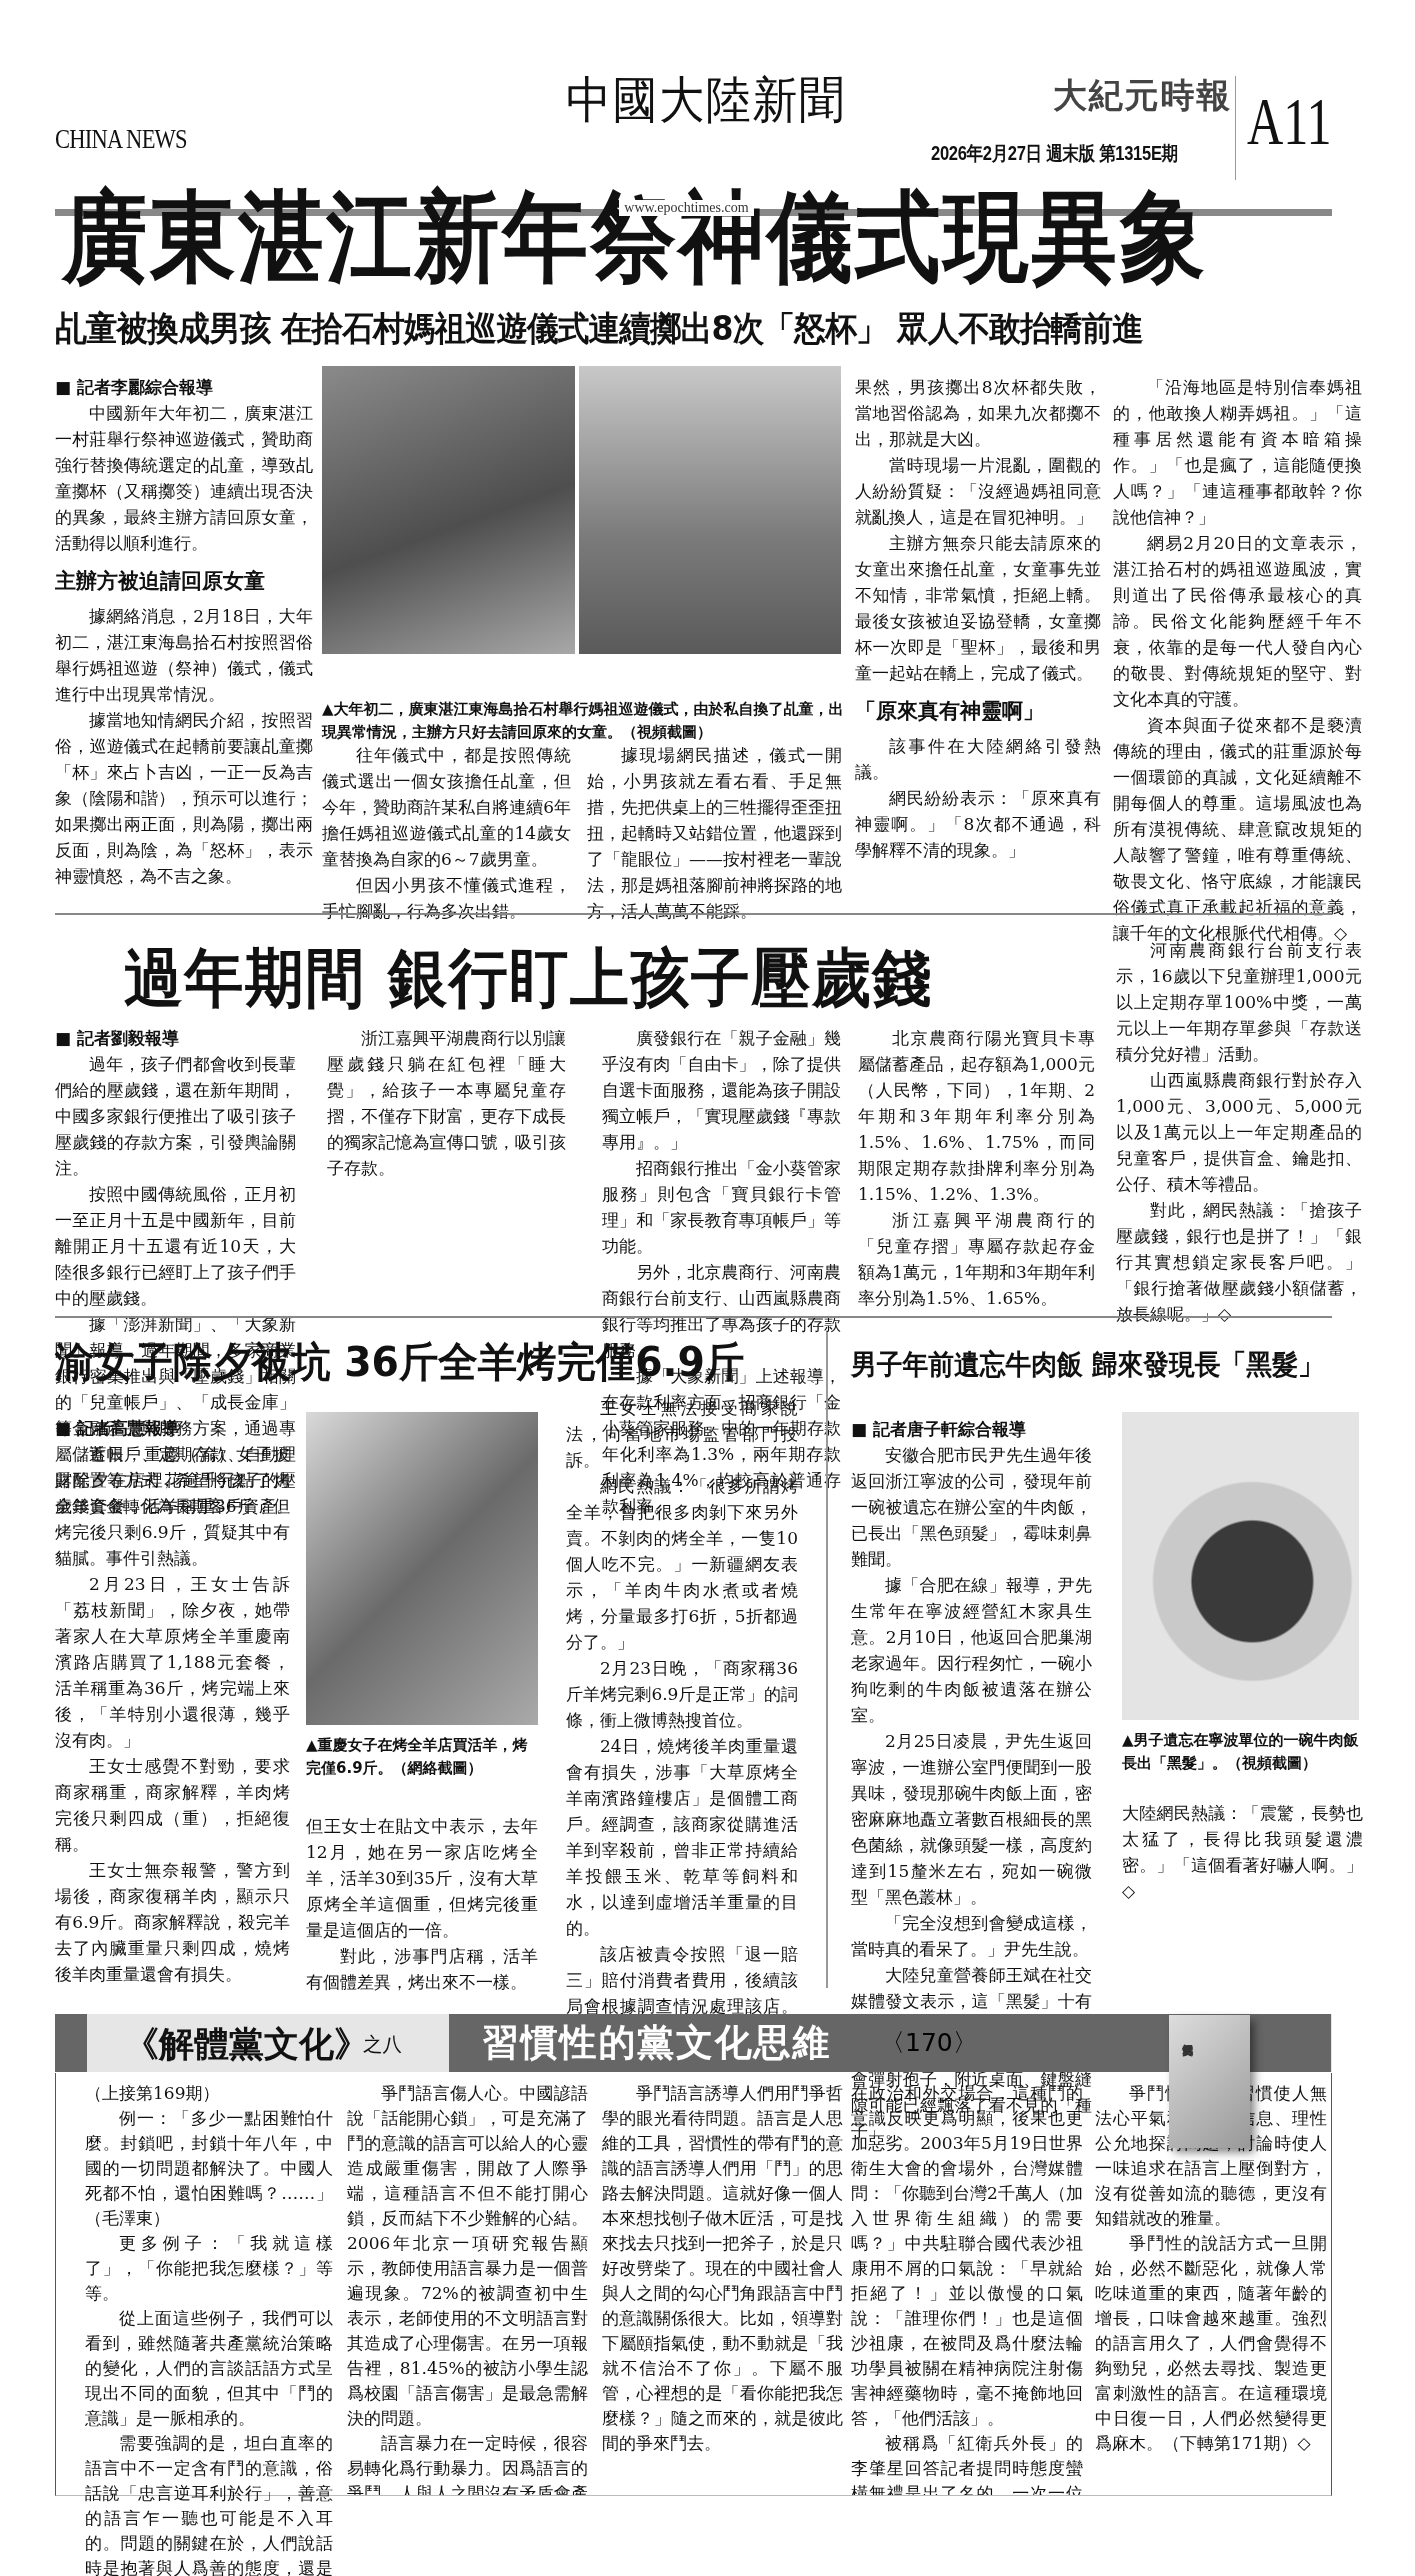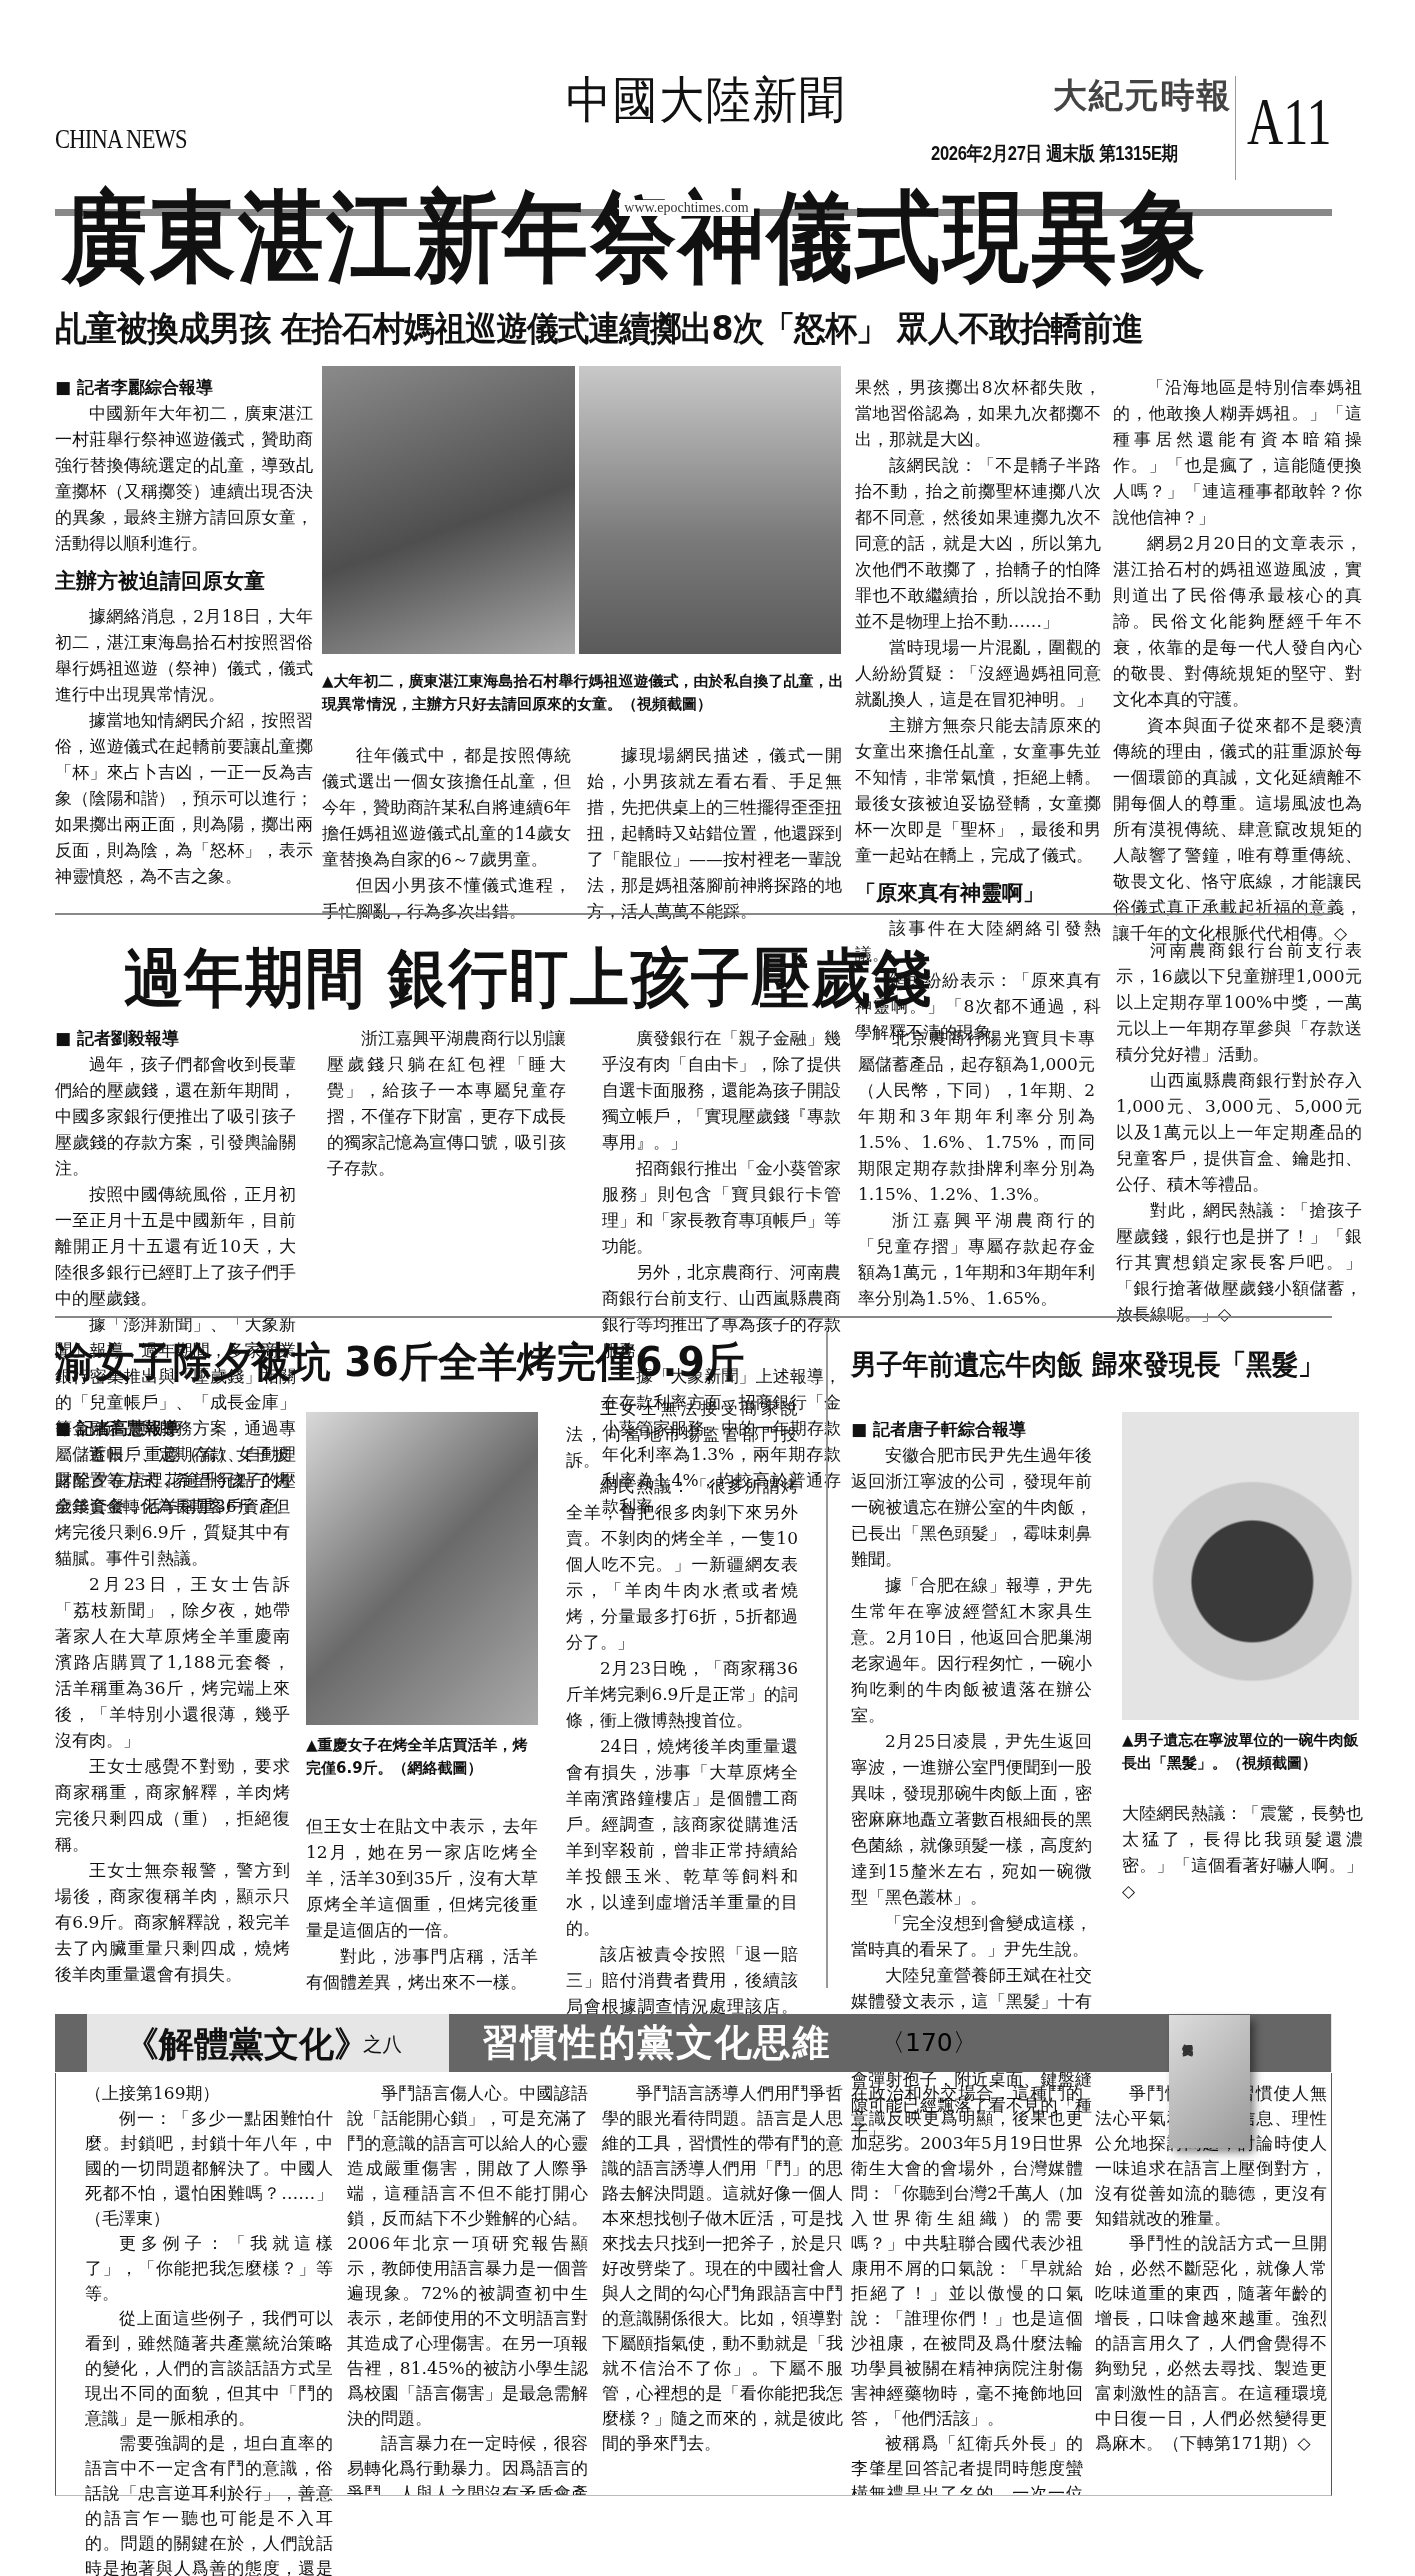--- a/index.html
+++ b/index.html
@@ -75,32 +75,31 @@
 <div class="col" style="left:55px; top:366px; width:258px;">
   <p class="byline">■ 記者李酈綜合報導</p>
   <p>中國新年大年初二，廣東湛江一村莊舉行祭神巡遊儀式，贊助商強行替換傳統選定的乩童，導致乩童擲杯（又稱擲筊）連續出現否決的異象，最終主辦方請回原女童，活動得以順利進行。</p>
   <p class="subhead">主辦方被迫請回原女童</p>
   <p>據網絡消息，2月18日，大年初二，湛江東海島拾石村按照習俗舉行媽祖巡遊（祭神）儀式，儀式進行中出現異常情況。</p>
   <p>據當地知情網民介紹，按照習俗，巡遊儀式在起轎前要讓乩童擲「杯」來占卜吉凶，一正一反為吉象（陰陽和諧），預示可以進行；如果擲出兩正面，則為陽，擲出兩反面，則為陰，為「怒杯」，表示神靈憤怒，為不吉之象。</p>
 </div>
 
 <div class="photo" style="left:322px; top:366px; width:253px; height:288px; background:linear-gradient(160deg,#8a8a8a,#4e4e4e 55%,#a8a8a8);"></div>
 <div class="photo" style="left:579px; top:366px; width:262px; height:288px; background:linear-gradient(180deg,#c8c8c8,#7a7a7a 60%,#5a5a5a);"></div>
-<div class="caption" style="left:322px; top:670px; width:522px;">▲大年初二，廣東湛江東海島拾石村舉行媽祖巡遊儀式，由於私自換了乩童，出現異常情況，主辦方只好去請回原來的女童。（視頻截圖）</div>
+<div class="caption" style="left:322px; top:698px; width:522px;">▲大年初二，廣東湛江東海島拾石村舉行媽祖巡遊儀式，由於私自換了乩童，出現異常情況，主辦方只好去請回原來的女童。（視頻截圖）</div>
 
 <div class="col" style="left:322px; top:734px; width:249px;">
   <p>往年儀式中，都是按照傳統儀式選出一個女孩擔任乩童，但今年，贊助商許某私自將連續6年擔任媽祖巡遊儀式乩童的14歲女童替換為自家的6～7歲男童。</p>
   <p>但因小男孩不懂儀式進程，手忙腳亂，行為多次出錯。</p>
 </div>
 <div class="col" style="left:587px; top:734px; width:255px;">
   <p>據現場網民描述，儀式一開始，小男孩就左看右看、手足無措，先把供桌上的三牲擺得歪歪扭扭，起轎時又站錯位置，他還踩到了「龍眼位」——按村裡老一輩說法，那是媽祖落腳前神將探路的地方，活人萬萬不能踩。</p>
 </div>
 <div class="col" style="left:855px; top:366px; width:246px;">
   <p class="noindent">果然，男孩擲出8次杯都失敗，當地習俗認為，如果九次都擲不出，那就是大凶。</p>
-  <p>該網民說：「不是轎子半路抬不動，抬之前擲聖杯連擲八次都不同意，然後如果連擲九次不同意的話，就是大凶，所以第九次他們不敢擲了，抬轎子的怕降罪也不敢繼續抬，所以說抬不動並不是物理上抬不動……」</p>
   <p>當時現場一片混亂，圍觀的人紛紛質疑：「沒經過媽祖同意就亂換人，這是在冒犯神明。」</p>
   <p>主辦方無奈只能去請原來的女童出來擔任乩童，女童事先並不知情，非常氣憤，拒絕上轎。最後女孩被迫妥協登轎，女童擲杯一次即是「聖杯」，最後和男童一起站在轎上，完成了儀式。</p>
   <p class="subhead">「原來真有神靈啊」</p>
   <p>該事件在大陸網絡引發熱議。</p>
   <p>網民紛紛表示：「原來真有神靈啊。」「8次都不通過，科學解釋不清的現象。」</p>
 </div>
 <div class="col" style="left:1113px; top:366px; width:249px;">
   <p>「沿海地區是特別信奉媽祖的，他敢換人糊弄媽祖。」「這種事居然還能有資本暗箱操作。」「也是瘋了，這能隨便換人嗎？」「連這種事都敢幹？你說他信神？」</p>
   <p>網易2月20日的文章表示，湛江拾石村的媽祖巡遊風波，實則道出了民俗傳承最核心的真諦。民俗文化能夠歷經千年不衰，依靠的是每一代人發自內心的敬畏、對傳統規矩的堅守、對文化本真的守護。</p>
   <p>資本與面子從來都不是褻瀆傳統的理由，儀式的莊重源於每一個環節的真誠，文化延續離不開每個人的尊重。這場風波也為所有漠視傳統、肆意竄改規矩的人敲響了警鐘，唯有尊重傳統、敬畏文化、恪守底線，才能讓民俗儀式真正承載起祈福的意義，讓千年的文化根脈代代相傳。◇</p>

